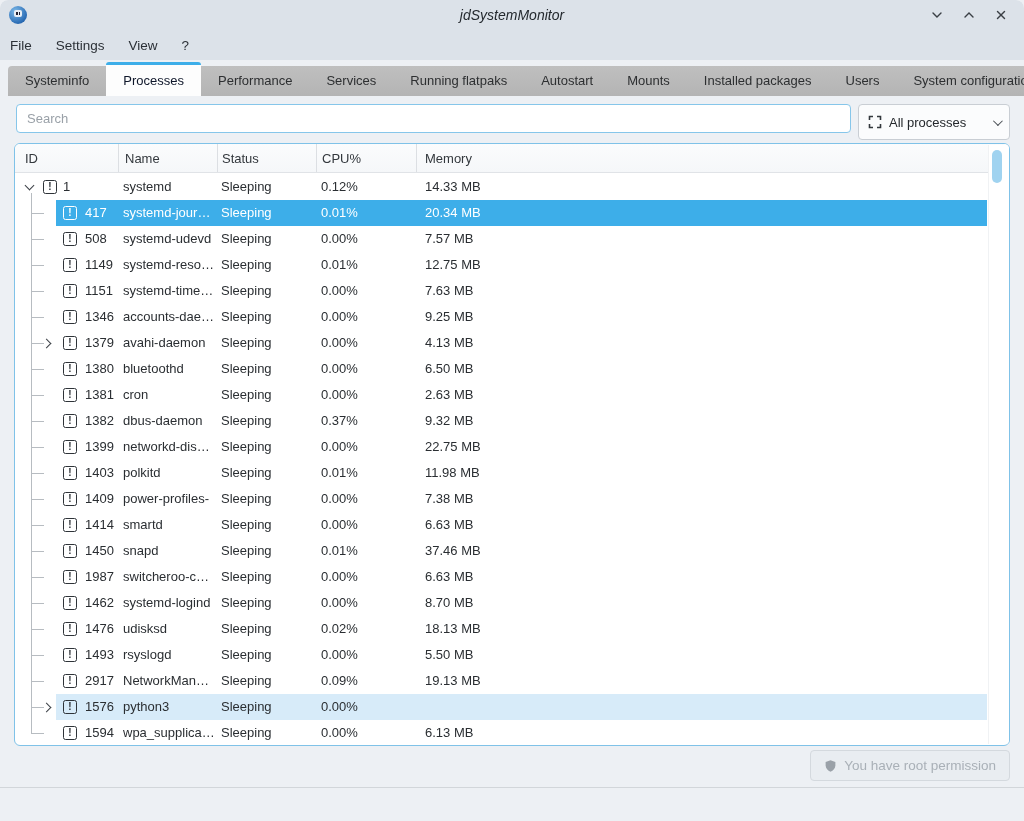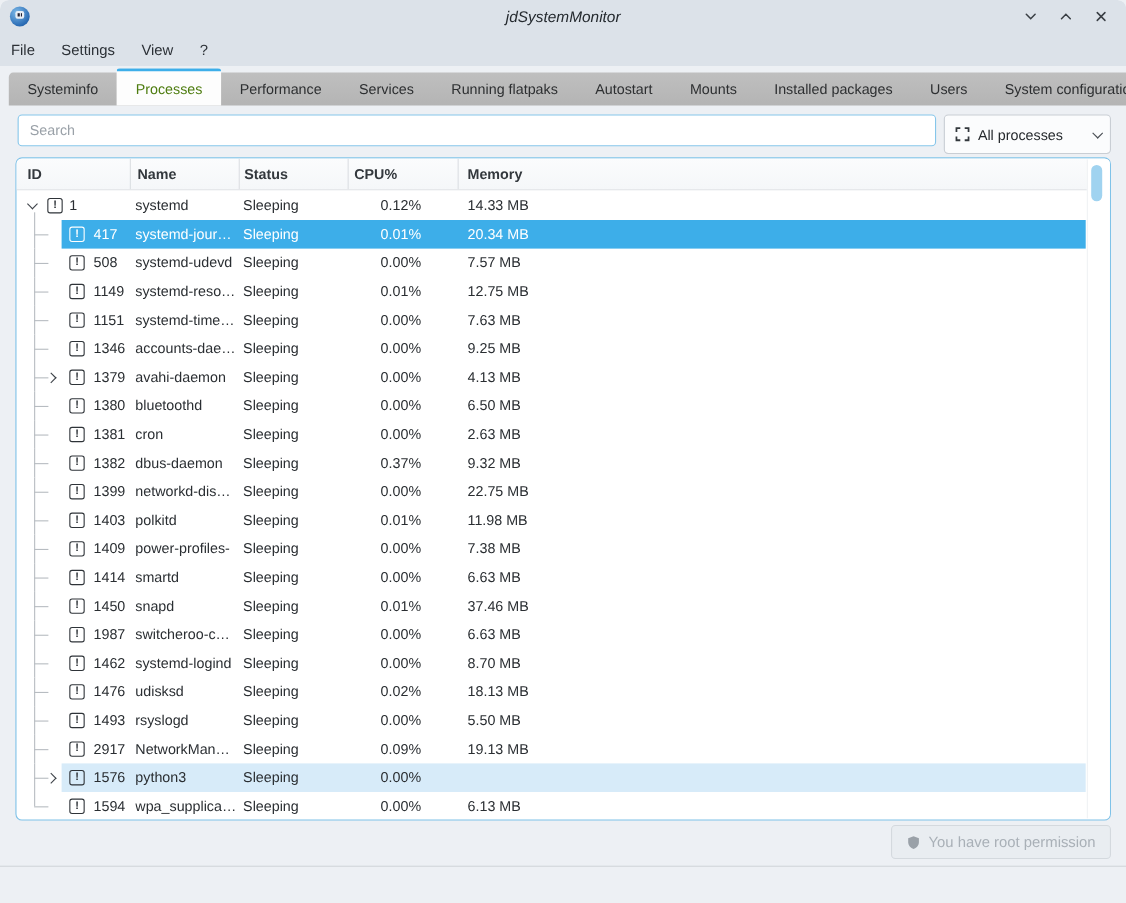--- a/index.html
+++ b/index.html
@@ -30,54 +30,54 @@
     gap:4px; }
   .menu-item { font-size:13.5px; color:#2b3036; padding:4px 10px; border-radius:3px; cursor:default; }
 
   
   .tabbar { margin:2px 0 0 8px; height:34px; display:flex; align-items:flex-end; }
   .tabstrip { display:flex; align-items:flex-end; height:30px;
     background:linear-gradient(#bfbfbf,#b4b4b4); border-radius:4px 4px 0 0; }
   .tab { height:30px; line-height:30px; padding:0 17px; font-size:13px; color:#2d2f31;
     cursor:pointer; white-space:nowrap; }
   .tab.active { height:34px; line-height:31px; background:#fdfdfd;
-    border-top:3px solid #3daee9; border-radius:3px 3px 0 0; color:#4d7c0f;text-align:center; }
+    border-top:3px solid #3daee9; border-radius:3px 3px 0 0; color:#0f172a;text-align:center; }
 
   
   .toolbar { margin:8px 14px 0 16px; display:flex; gap:7px; height:29px; }
   .search-input { flex:1; height:29px; border:1px solid #86c6ea; border-radius:4px;
     background:#ffffff; padding:0 10px; font-size:13px; color:#2a2e32; outline:none; }
   .search-input::placeholder { color:#9aa1a8; }
   .filter-combo { width:152px; height:36px; background:#fbfcfd; border:1px solid #c9ced4;
     border-radius:4px; display:flex; align-items:center; padding:0 9px; gap:7px; cursor:pointer; }
   .filter-combo svg { stroke:#33383d; stroke-width:1.6; fill:none; flex:0 0 auto; }
   .filter-label { font-size:13px; color:#24282c; flex:1; white-space:nowrap; }
   .combo-arrow { width:7px; height:7px; border-right:1.5px solid #4a4f55;
     border-bottom:1.5px solid #4a4f55; transform:rotate(45deg) translateY(-2px); flex:0 0 auto; }
 
   
   .ptable { margin:10px 14px 0 14px; height:603px; background:#ffffff;
     border:1px solid #7fc2e8; border-radius:6px; position:relative; overflow:hidden; }
   .thead { height:29px; background:linear-gradient(#fbfcfd,#f5f7f9);
     border-bottom:1px solid #e0e3e7; position:relative; }
   .hcell { position:absolute; top:0; height:29px; line-height:29px; font-size:13px;
-    color:#33383d; cursor:pointer;font-weight:bold; }
+    color:#33383d; cursor:pointer; }
   .hsep { position:absolute; top:0; bottom:0; width:1px; background:#dcdfe3; }
   .tbody { position:absolute; top:30px; left:0; right:22px; bottom:0; }
   .trow { position:relative; height:26px; font-size:13px; color:#2a2e32; cursor:default; }
   .trow .hl { position:absolute; left:41px; right:0; top:0; bottom:0; }
   .trow.selected .hl { background:#3daee9; }
   .trow.hover .hl { background:#d7ebf9; }
   .trow.selected { color:#ffffff; }
   .cell { position:absolute; top:0; height:26px; line-height:26px; white-space:nowrap;
     overflow:hidden; }
   .cid.d0 { left:48px; } .cid.d1 { left:70px; }
   .cname { left:108px; width:96px; }
   .cstatus { left:206px; width:96px; }
-  .ccpu { left:306px; width:96px;margin-left:25px; }
+  .ccpu { left:306px; width:96px; }
   .cmem { left:410px; width:200px; }
   .picon { position:absolute; top:6px; width:14px; height:14px; border:1.5px solid #2e3338;
     border-radius:2.5px; font-size:10px; font-weight:bold; line-height:11px; text-align:center;
     color:#2e3338; }
   .picon.d0 { left:28px; } .picon.d1 { left:48px; }
   .trow.selected .picon { border-color:#ffffff; color:#ffffff; }
   .chev { position:absolute; width:7px; height:7px; border-right:1.6px solid #3c4147;
     border-bottom:1.6px solid #3c4147; }
   .chev.down { left:11px; top:8px; transform:rotate(45deg); }
   .chev.right { left:28px; top:9.5px; transform:rotate(-45deg); }

